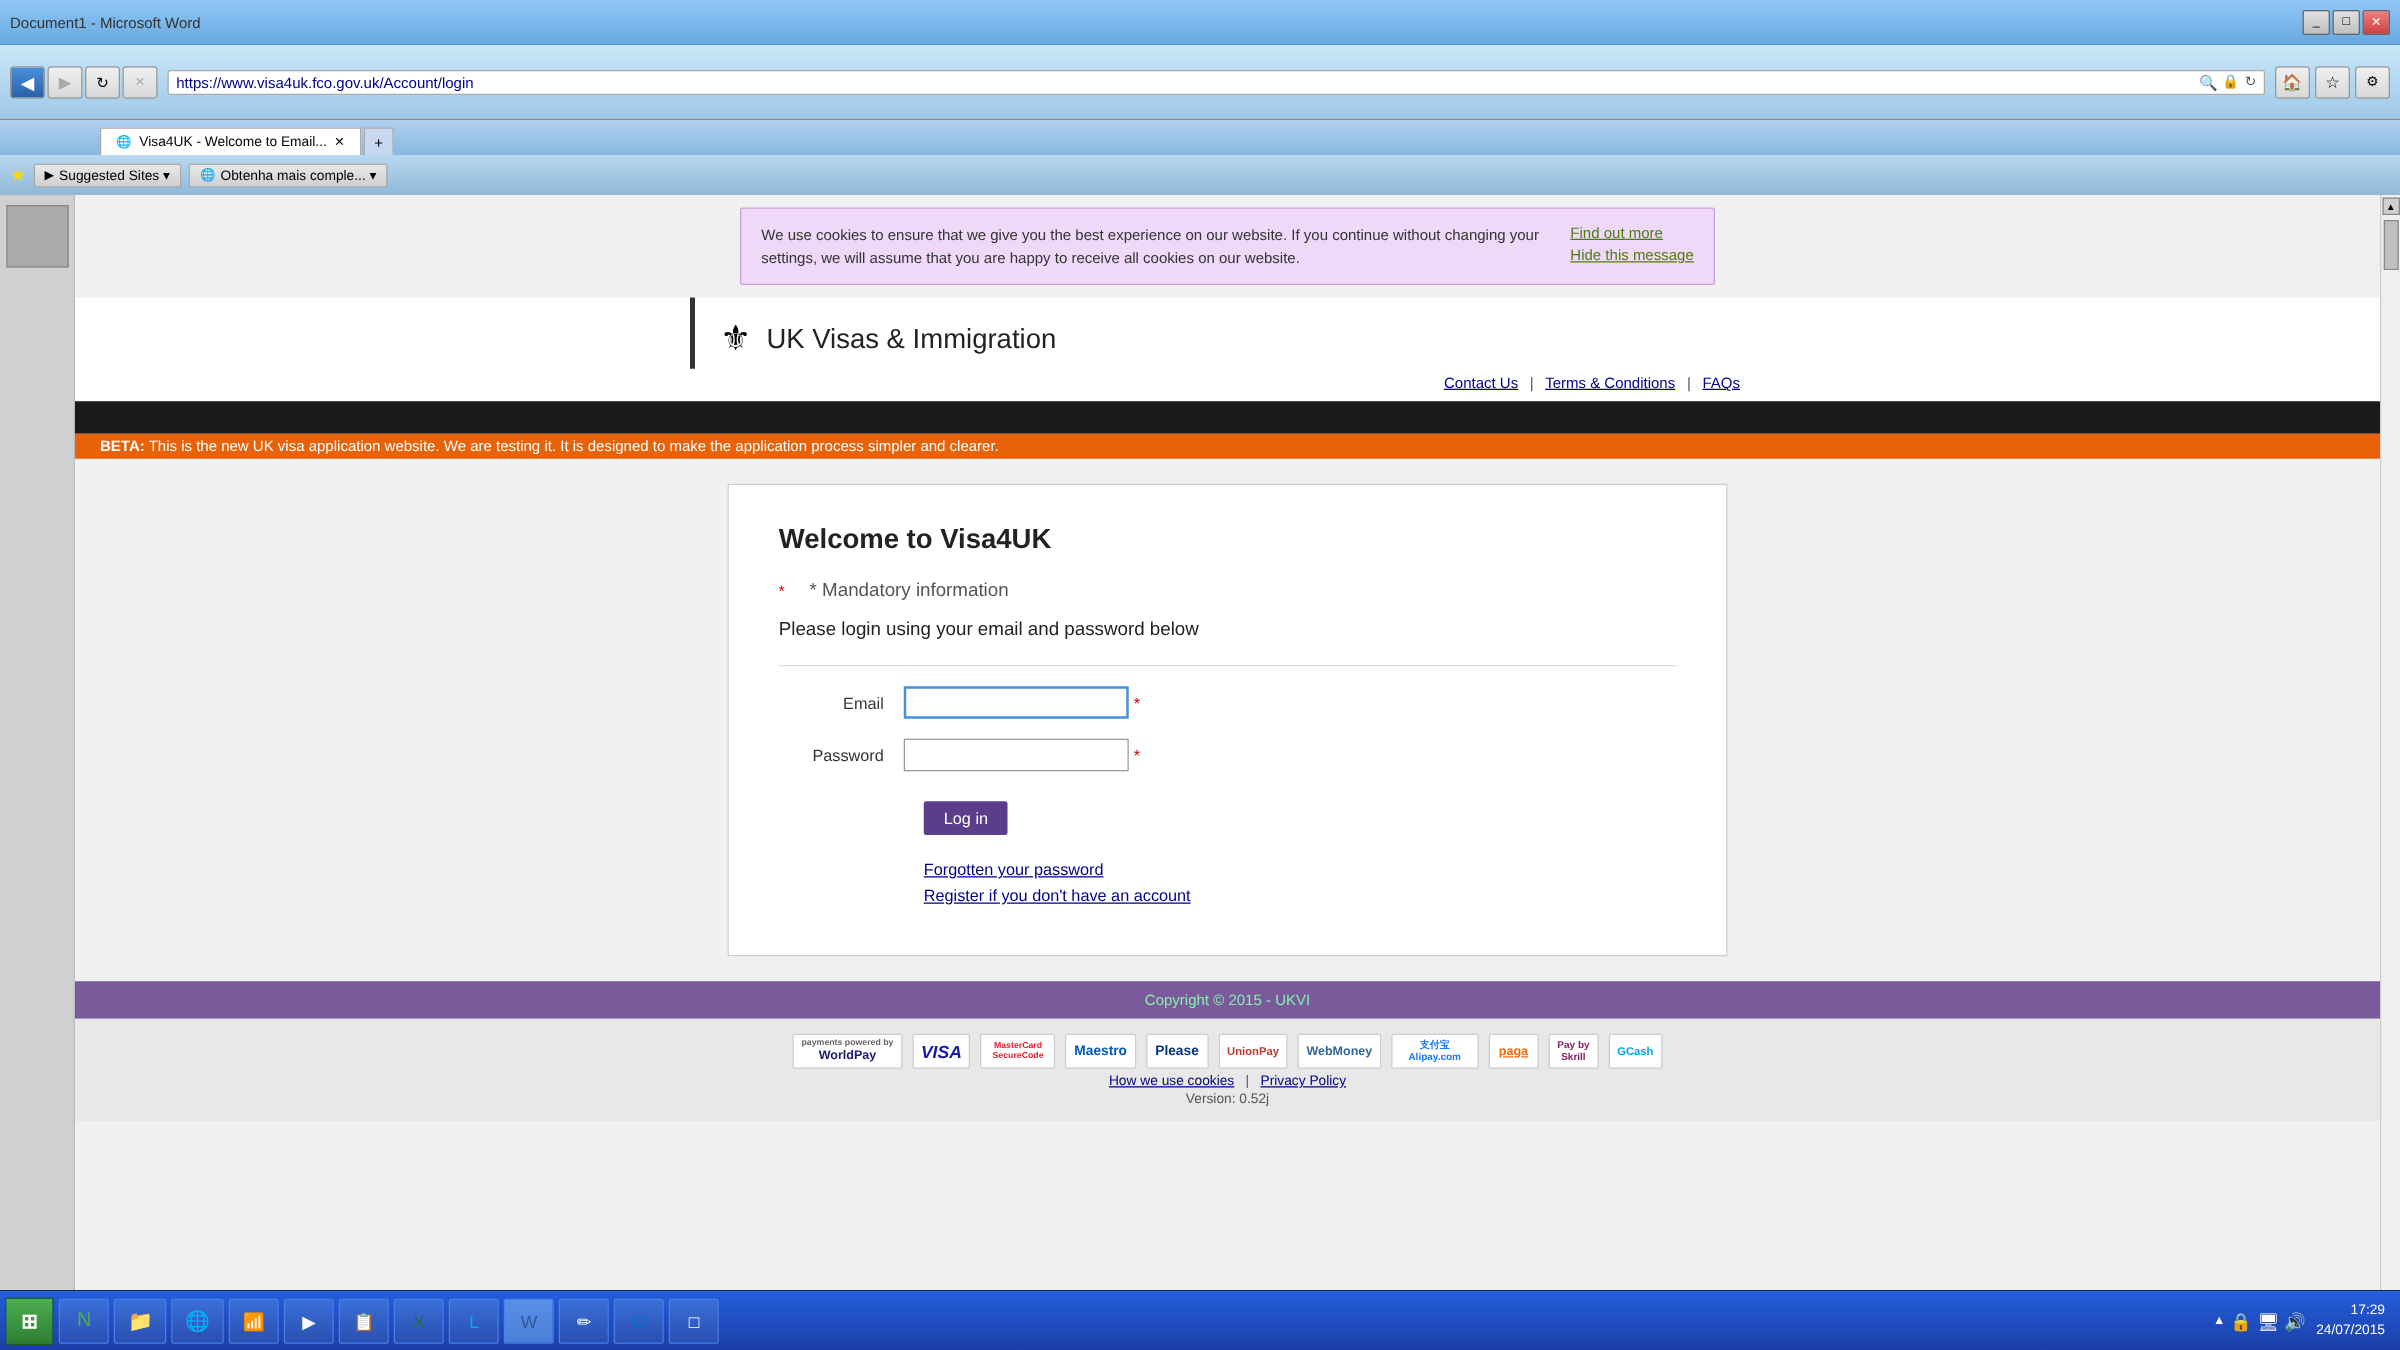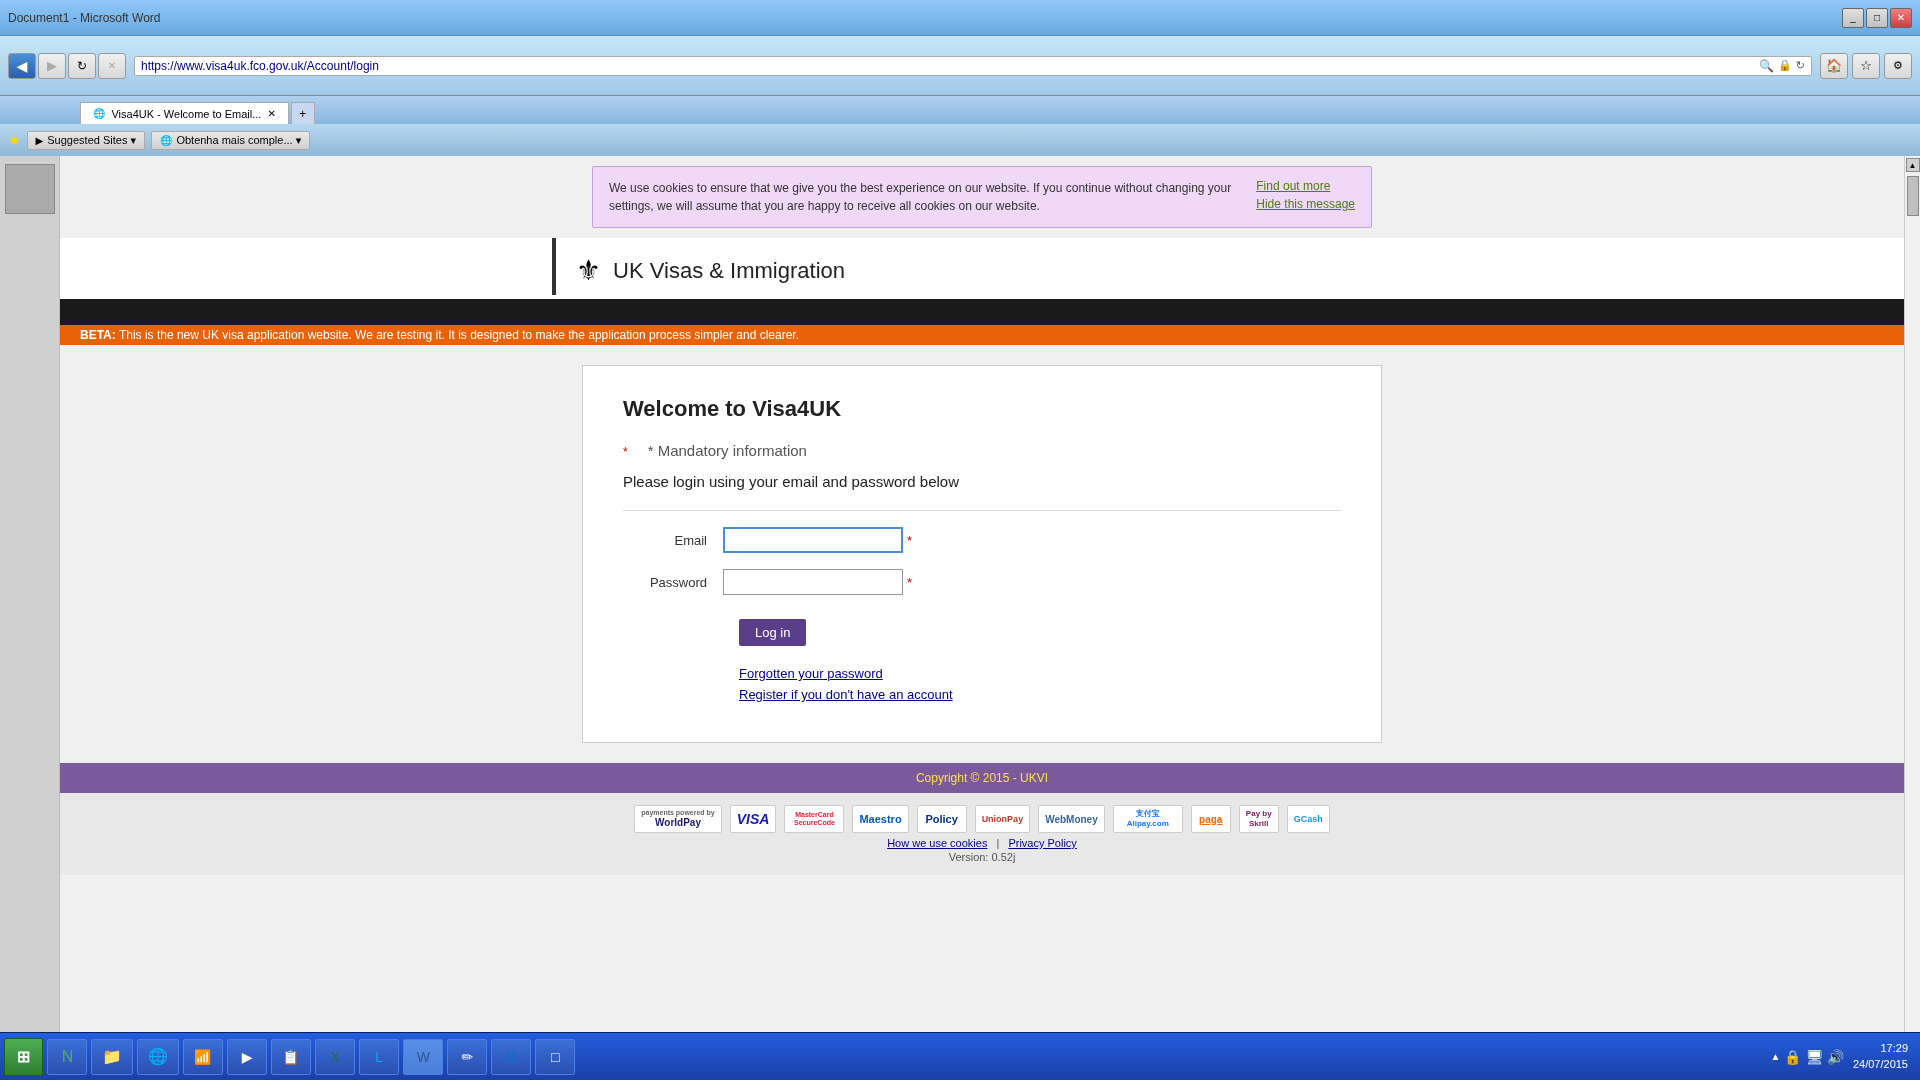--- a/index.html
+++ b/index.html
@@ -52,21 +52,21 @@
     .form-row { display: flex; align-items: center; margin-bottom: 16px; }
     .form-label { width: 100px; text-align: right; font-size: 13px; color: #333; padding-right: 16px; }
     .form-input { width: 180px; height: 26px; border: 1px solid #999; padding: 2px 4px; font-size: 13px; outline: none; }
     .form-input.active { border: 2px solid #4a90d9; }
     .required-star { color: #cc0000; margin-left: 4px; font-size: 13px; }
     .login-btn { background: #5a3e8a; color: white; border: none; padding: 6px 16px; font-size: 13px; cursor: pointer; border-radius: 2px; margin-top: 8px; margin-left: 116px; }
     .form-links { margin-top: 20px; margin-left: 116px; display: flex; flex-direction: column; gap: 6px; }
     .form-link { color: #00008B; text-decoration: underline; font-size: 13px; cursor: pointer; }
 
     
-    .footer-copyright { background: #7a5a9a; padding: 8px; text-align: center; color: #fde047; font-size: 12px; }
+    .footer-copyright { background: #7a5a9a; padding: 8px; text-align: center; color: #86efac; font-size: 12px; }
     .footer-payment { background: #e8e8e8; padding: 12px; text-align: center; }
     .payment-icons { display: flex; align-items: center; justify-content: center; gap: 8px; flex-wrap: wrap; }
     .payment-icon { height: 28px; padding: 2px 6px; background: white; border: 1px solid #ccc; border-radius: 2px; font-size: 10px; font-weight: bold; display: flex; align-items: center; justify-content: center; }
     .payment-icon.worldpay { font-size: 9px; color: #333; min-width: 80px; }
     .payment-icon.visa { color: #1a1aaa; font-size: 14px; font-weight: bold; min-width: 40px; font-style: italic; }
     .payment-icon.mastercard { color: #eb1c2e; font-size: 9px; min-width: 60px; }
     .payment-icon.maestro { color: #005ab9; font-size: 11px; min-width: 40px; }
     .payment-icon.paypal { color: #003087; font-size: 11px; min-width: 50px; }
     .payment-icon.unionpay { color: #c0392b; font-size: 9px; min-width: 55px; }
     .payment-icon.webmoney { color: #336699; font-size: 10px; min-width: 60px; }
@@ -165,20 +165,27 @@
           <a class="cookie-link">Find out more</a>
           <a class="cookie-link">Hide this message</a>
         </div>
       </div>
 
       <div style="background:white;padding-bottom:4px;">
         <div class="site-header">
           <div class="coat-of-arms">⚜</div>
           <div class="site-title">UK Visas &amp; Immigration</div>
         </div>
+        <div class="nav-links">
+          <a class="nav-link">Contact Us</a>
+          <span class="nav-sep">|</span>
+          <a class="nav-link">Terms &amp; Conditions</a>
+          <span class="nav-sep">|</span>
+          <a class="nav-link">FAQs</a>
+        </div>
       </div>
 
       <div class="black-bar"></div>
 
       <div class="beta-bar">
         <span class="beta-label">BETA:</span>
         <span>This is the new UK visa application website. We are testing it. It is designed to make the application process simpler and clearer.</span>
       </div>
 
       <div class="form-container">
@@ -220,21 +227,21 @@
         <div class="footer-payment">
           <div class="payment-icons">
             <div class="payment-icon worldpay">
               <div style="font-size:7px;color:#666;line-height:1.2;">payments powered by<br><strong style="font-size:10px;color:#1a1a6e;">WorldPay</strong></div>
             </div>
             <div class="payment-icon visa">VISA</div>
             <div class="payment-icon mastercard">
               <div style="font-size:7px;line-height:1.2;">MasterCard<br>SecureCode</div>
             </div>
             <div class="payment-icon maestro">Maestro</div>
-            <div class="payment-icon paypal">Policy</div>
+            <div class="payment-icon paypal">Please</div>
             <div class="payment-icon unionpay">UnionPay</div>
             <div class="payment-icon webmoney">WebMoney</div>
             <div class="payment-icon alipay">
               <div style="font-size:8px;line-height:1.2;">支付宝<br>Alipay.com</div>
             </div>
             <div class="payment-icon paga">paga</div>
             <div class="payment-icon skrill">
               <div style="font-size:8px;line-height:1.2;">Pay by<br>Skrill</div>
             </div>
             <div class="payment-icon gcash">GCash</div>

